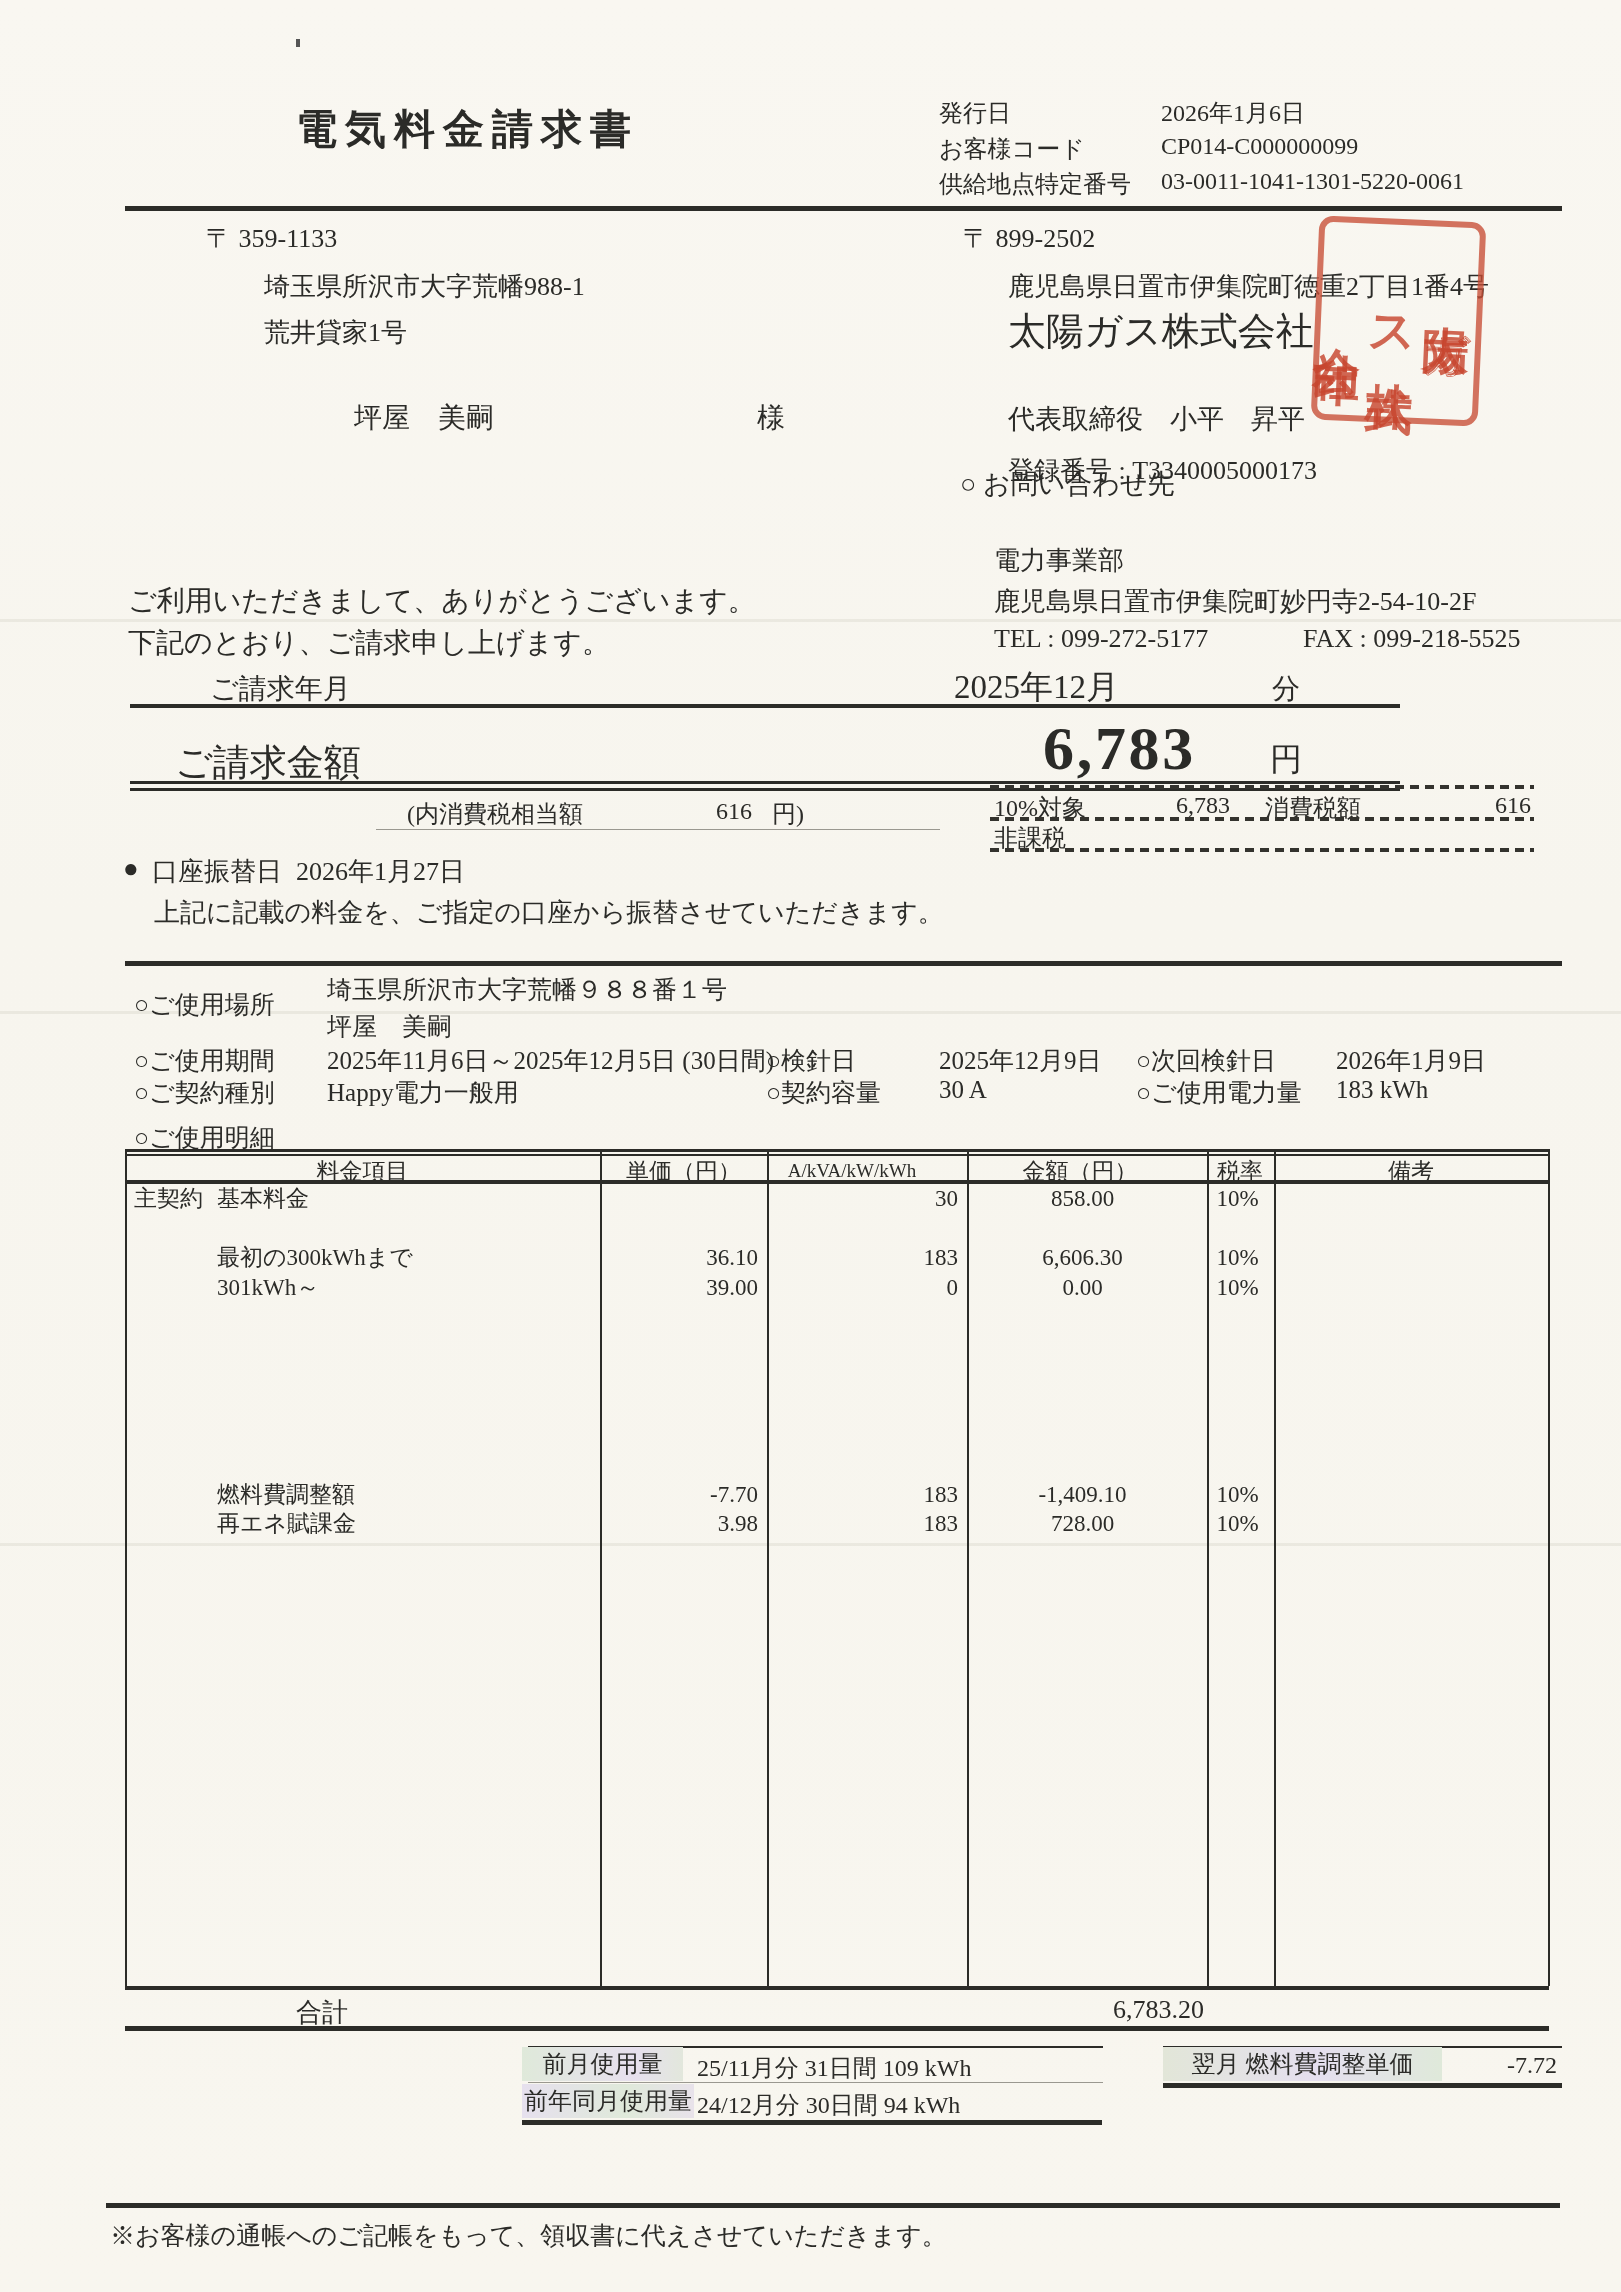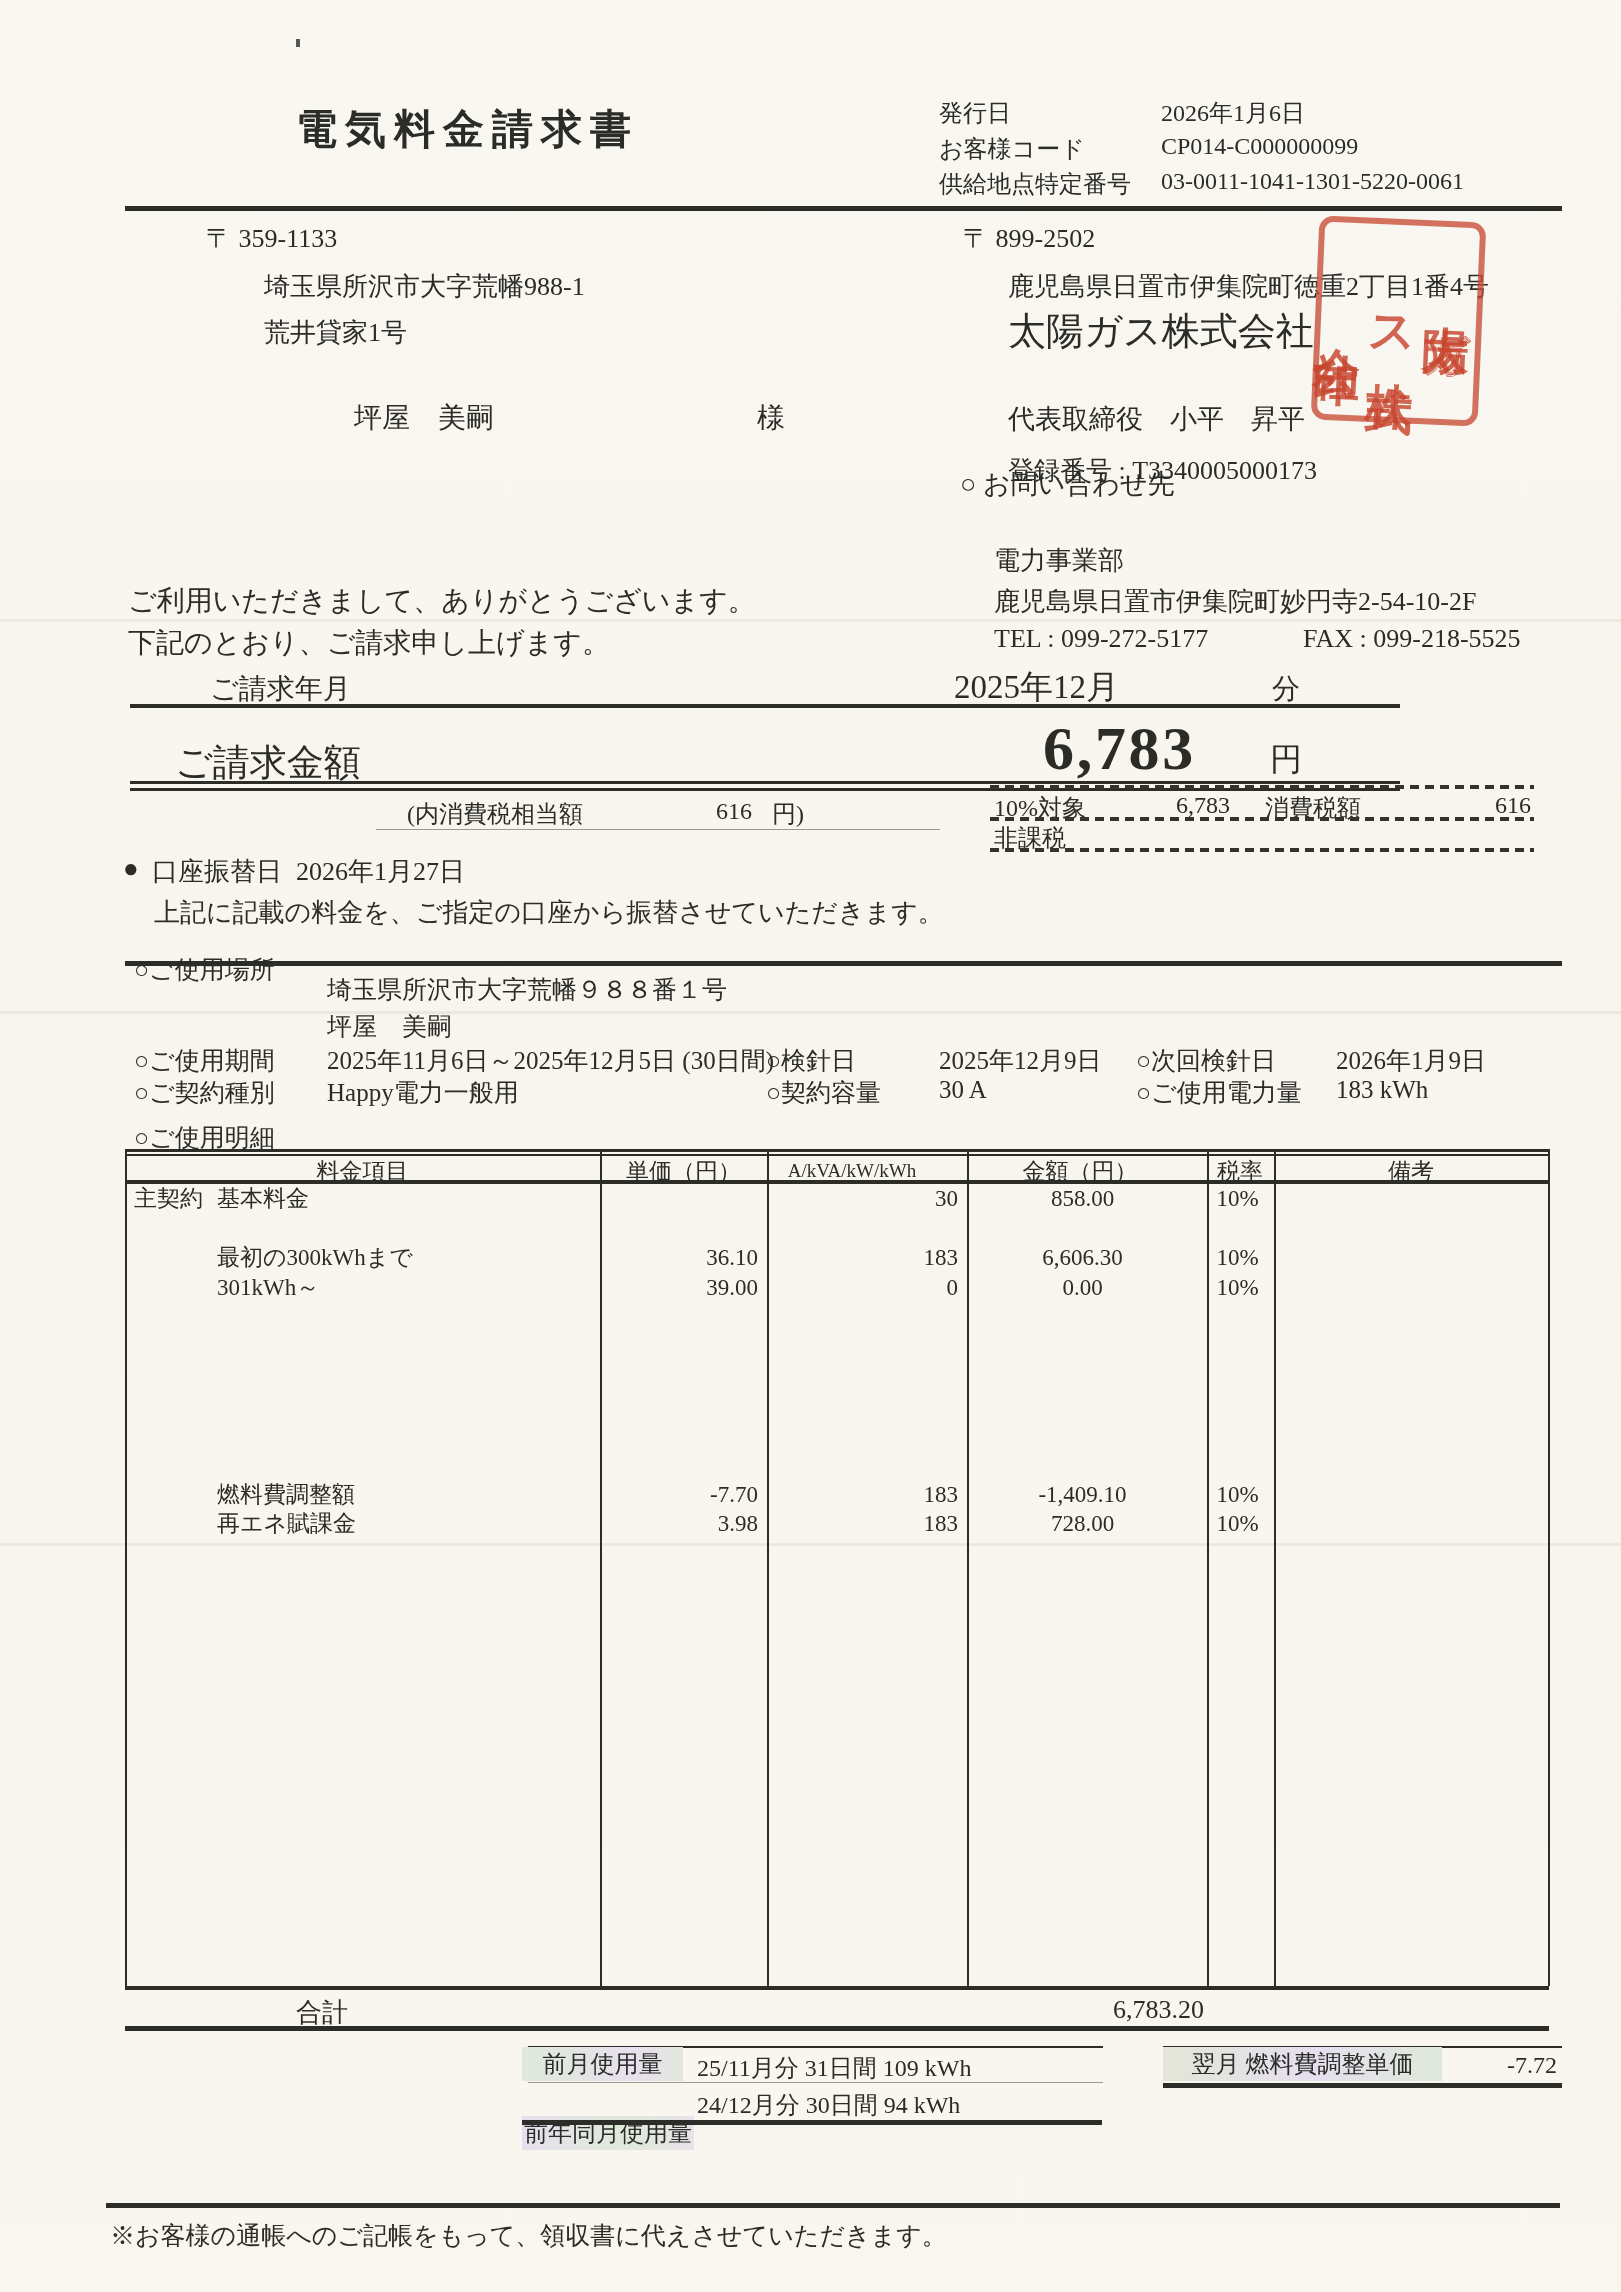--- a/index.html
+++ b/index.html
@@ -6,21 +6,21 @@
   #page{position:relative;width:1621px;height:2293px;background:
     linear-gradient(180deg,#f9f7f1 0%,#f7f5ee 40%,#f8f6ef 100%);
     font-family:"Liberation Serif","DejaVu Serif",serif;color:#2b2b28;overflow:hidden;}
   .abs{position:absolute;white-space:nowrap;}
   .hr{position:absolute;background:#2c2c28;}
   .hr-light{position:absolute;background:#9a9890;}
   .dash{position:absolute;height:3.6px;background:repeating-linear-gradient(90deg,#34332e 0 9px,transparent 9px 15px);}
   .crease{position:absolute;left:0;width:1621px;height:2.7px;background:rgba(170,165,150,.16);}
   .lbl{font-size:25px;}
   .pastel-a{background:linear-gradient(90deg,#dfe9da,#e7e0ee 70%,#e2e7dc);}
-  .pastel-b{background:linear-gradient(90deg,#e6e0ee,#dfe9da 60%,#e8e2ea);margin-top:32px;}
+  .pastel-b{background:linear-gradient(90deg,#e6e0ee,#dfe9da 60%,#e8e2ea);}
   .pastel-c{background:linear-gradient(90deg,#e2e6d8,#e5dfef 55%,#dfe9da);}
   
   #tbl-body{position:absolute;left:125px;top:1184px;width:1422px;height:802px;
     background-image:
       repeating-linear-gradient(180deg,rgba(248,246,239,0) 0 29.6px,#f8f6ef 29.6px 59px),
       linear-gradient(90deg,#e9dfe9 0%,#dae3f0 12%,#e2ecdc 25%,#eedfe5 38%,#dde6f0 52%,#e7e0ee 64%,#deead e 76%,#e9e0e6 88%,#dde8ee 100%);
   }
   .vline{position:absolute;width:1.8px;background:#2c2c28;top:1149px;height:837px;}
   .trow{position:absolute;left:0;width:1422px;height:29.6px;font-size:23px;line-height:29.6px;}
   .tcell{position:absolute;top:0;height:29.6px;}
@@ -109,21 +109,21 @@
   <div class="dash" style="left:990px;top:817px;width:544px"></div>
   <div class="abs" style="left:994px;top:822px;font-size:24px">非課税</div>
   <div class="dash" style="left:990px;top:848px;width:544px"></div>
 
   <div class="abs" style="left:123px;top:854px;font-size:26px">●</div>
   <div class="abs" style="left:152px;top:854px;font-size:26px">口座振替日</div>
   <div class="abs" style="left:296px;top:854px;font-size:26px">2026年1月27日</div>
   <div class="abs" style="left:154px;top:895px;font-size:26px">上記に記載の料金を、ご指定の口座から振替させていただきます。</div>
 
   <div class="hr" style="left:125px;top:961px;width:1437px;height:4.5px"></div>
-  <div class="abs lbl" style="left:134px;top:953px">○ご使用場所</div>
+  <div class="abs lbl" style="left:134px;top:988px">○ご使用場所</div>
   <div class="abs lbl" style="left:327px;top:973px">埼玉県所沢市大字荒幡９８８番１号</div>
   <div class="abs lbl" style="left:327px;top:1010px">坪屋　美嗣</div>
   <div class="abs lbl" style="left:134px;top:1044px">○ご使用期間</div>
   <div class="abs lbl" style="left:327px;top:1044px">2025年11月6日～2025年12月5日 (30日間)</div>
   <div class="abs lbl" style="left:766px;top:1044px">○検針日</div>
   <div class="abs lbl" style="left:939px;top:1044px">2025年12月9日</div>
   <div class="abs lbl" style="left:1136px;top:1044px">○次回検針日</div>
   <div class="abs lbl" style="left:1336px;top:1044px">2026年1月9日</div>
   <div class="abs lbl" style="left:134px;top:1076px">○ご契約種別</div>
   <div class="abs lbl" style="left:327px;top:1076px">Happy電力一般用</div>

